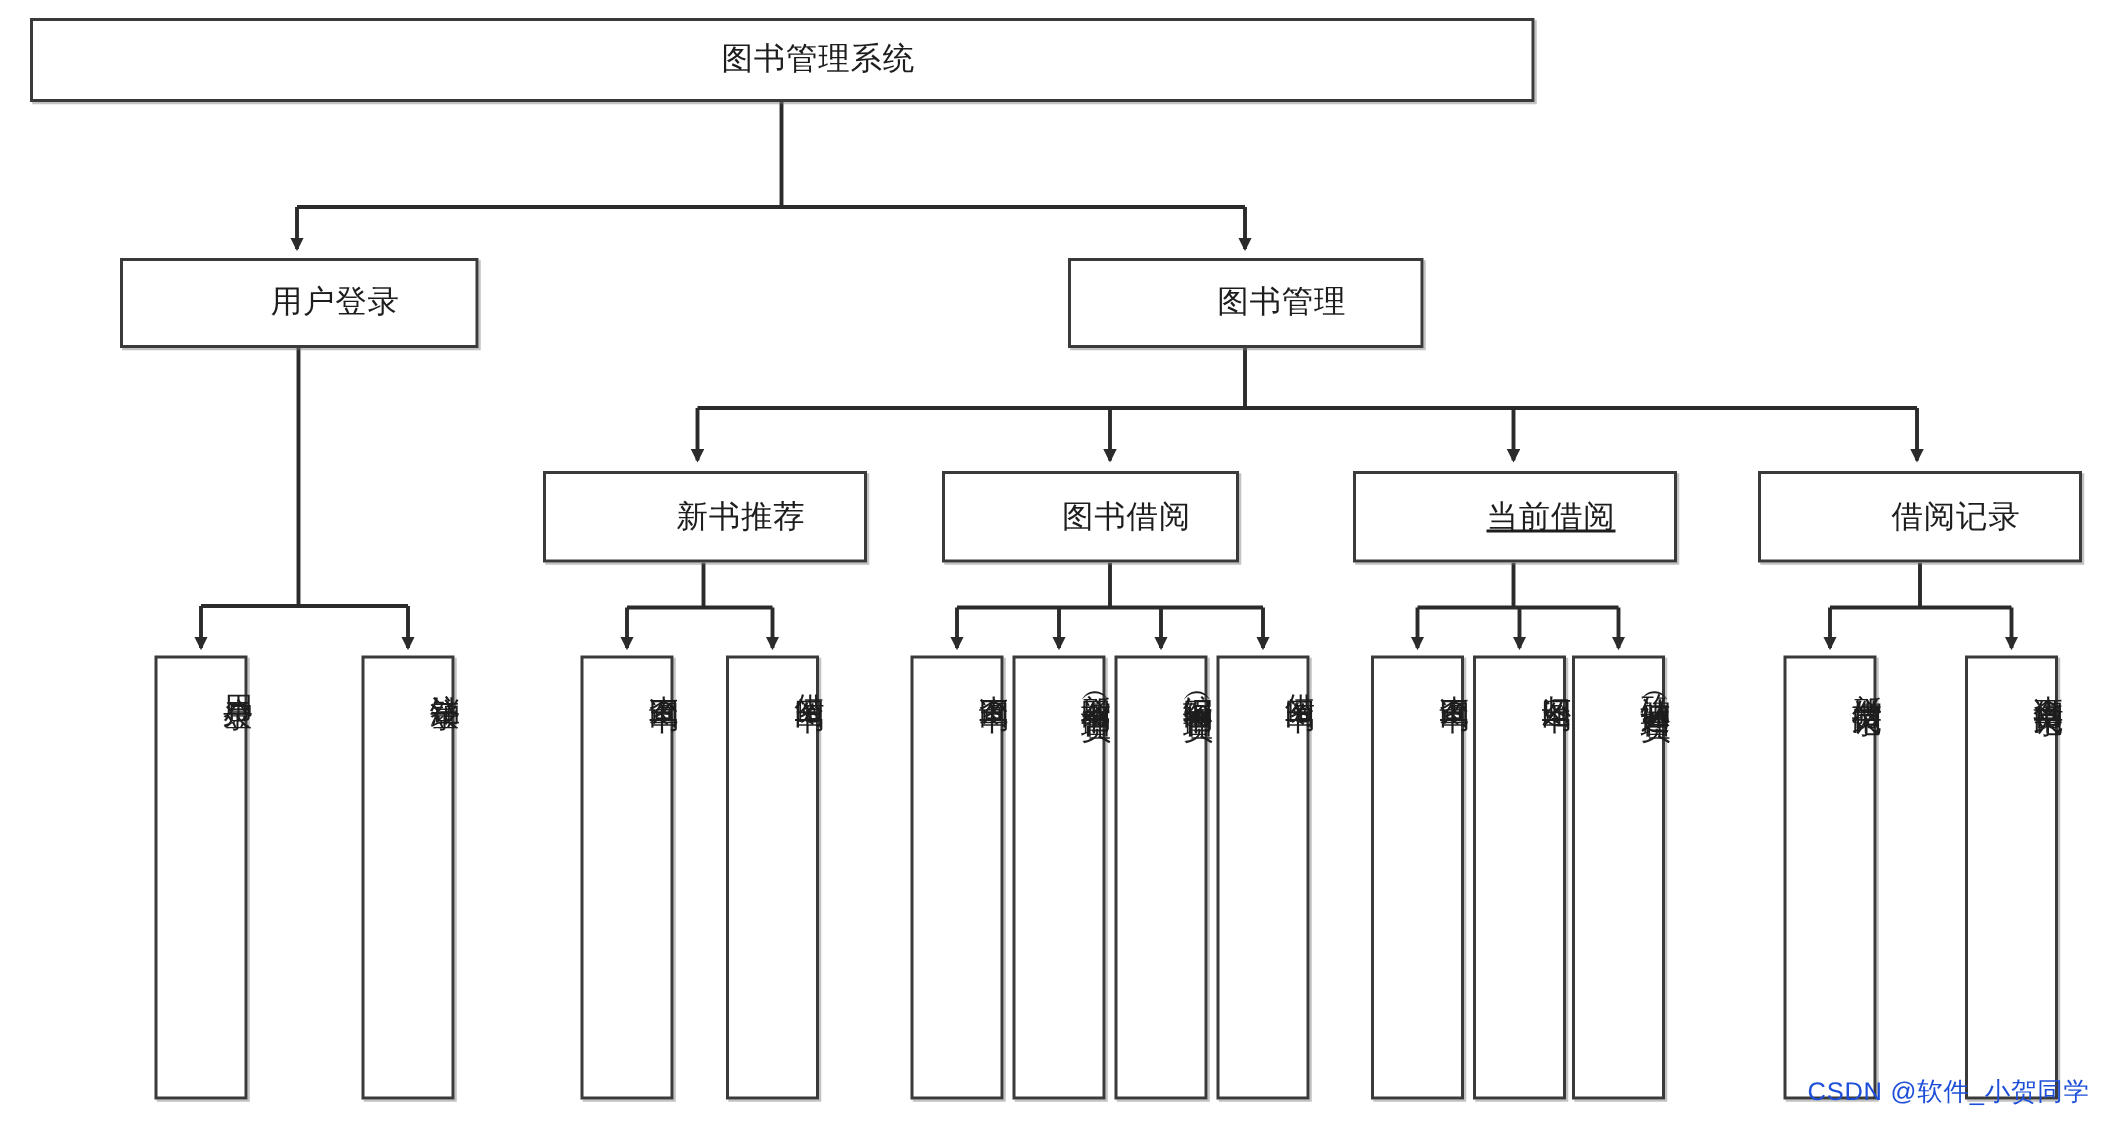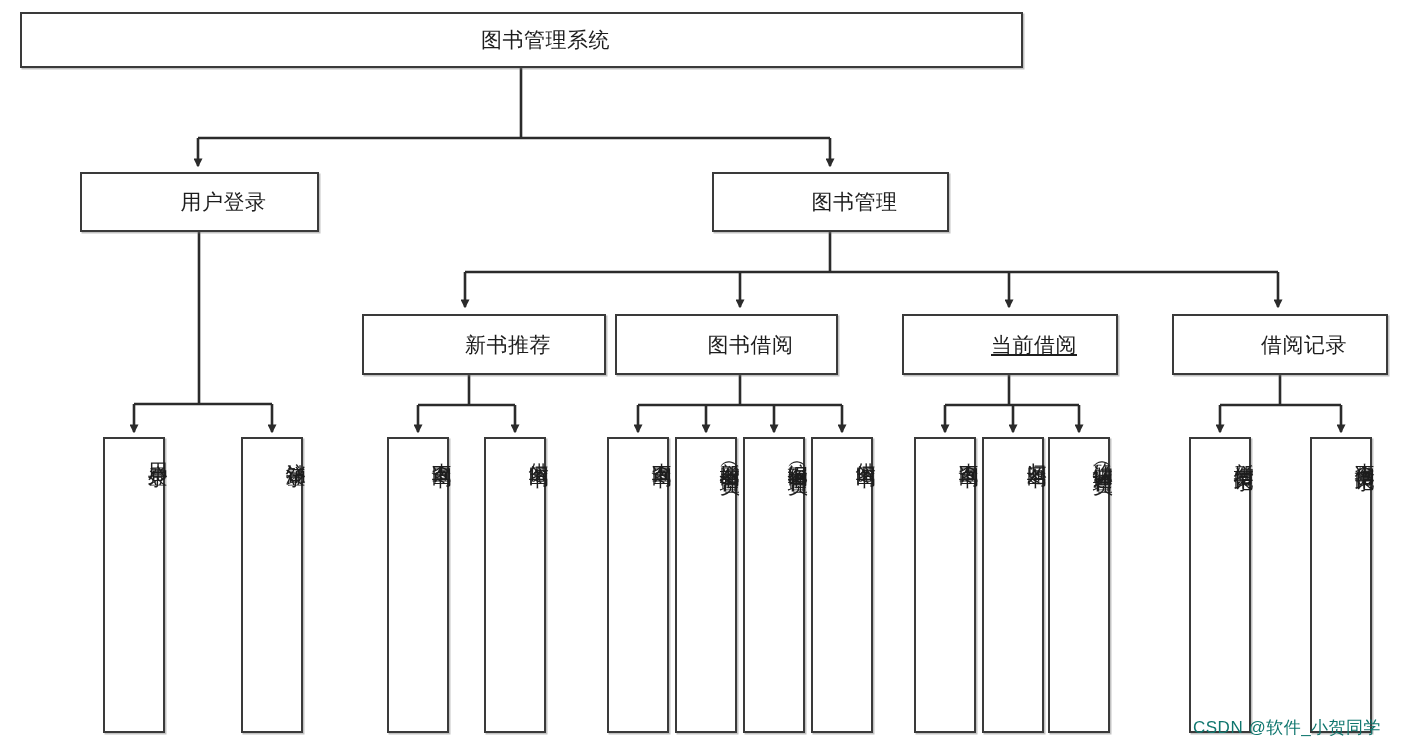--- a/index.html
+++ b/index.html
@@ -58,23 +58,24 @@
     text-orientation: upright;
     font-size: 20px;
     line-height: 1.32;
     letter-spacing: 2px;
     white-space: nowrap;
     text-align: start;
   }
   .watermark {
     position: absolute;
     font-size: 17px;
-    color: #0f766e;
+    color: #1d4ed8;
     white-space: nowrap;
     letter-spacing: 0.5px;
+    margin-left: 12px;
   }
 </style>
 </head>
 <body>
 
 <div id="canvas">
 
   <svg class="edges" viewBox="0 0 1405 747">
     <defs>
       <marker id="arrow" markerWidth="9" markerHeight="9" refX="7.6" refY="4.5" orient="auto" markerUnits="userSpaceOnUse">
@@ -129,24 +130,24 @@
     <span class="label">图书管理系统</span>
   </div>
 
   <div class="node horizontal" style="left:80px; top:172px; width:239px; height:60px;">
     <span class="label">用户登录</span>
   </div>
   <div class="node horizontal" style="left:712px; top:172px; width:237px; height:60px;">
     <span class="label">图书管理</span>
   </div>
 
-  <div class="node horizontal" style="left:362px; top:314px; width:244px; height:61px;">
+  <div class="node horizontal" style="left:362px; top:314px; width:216px; height:61px;">
     <span class="label">新书推荐</span>
   </div>
-  <div class="node horizontal" style="left:615px; top:314px; width:223px; height:61px;">
+  <div class="node horizontal" style="left:628px; top:314px; width:198px; height:61px;">
     <span class="label">图书借阅</span>
   </div>
   <div class="node horizontal" style="left:902px; top:314px; width:216px; height:61px;text-decoration:underline;">
     <span class="label">当前借阅</span>
   </div>
   <div class="node horizontal" style="left:1172px; top:314px; width:216px; height:61px;">
     <span class="label">借阅记录</span>
   </div>
 
   <div class="node vertical" style="left:103px; top:437px; width:62px; height:296px;">

